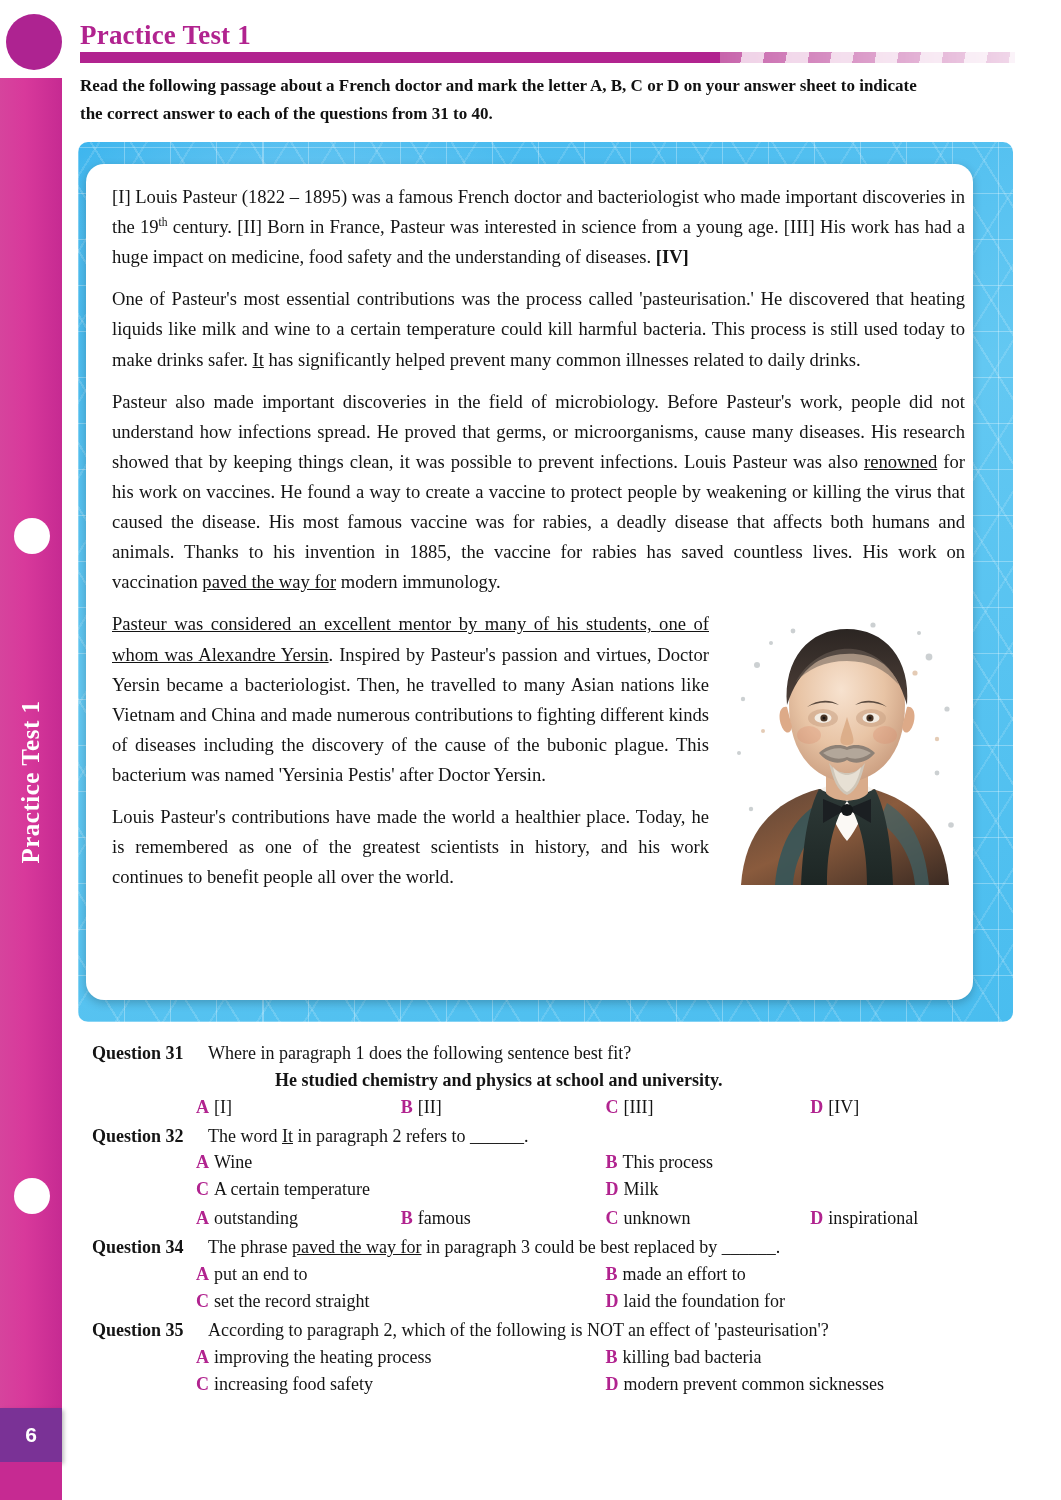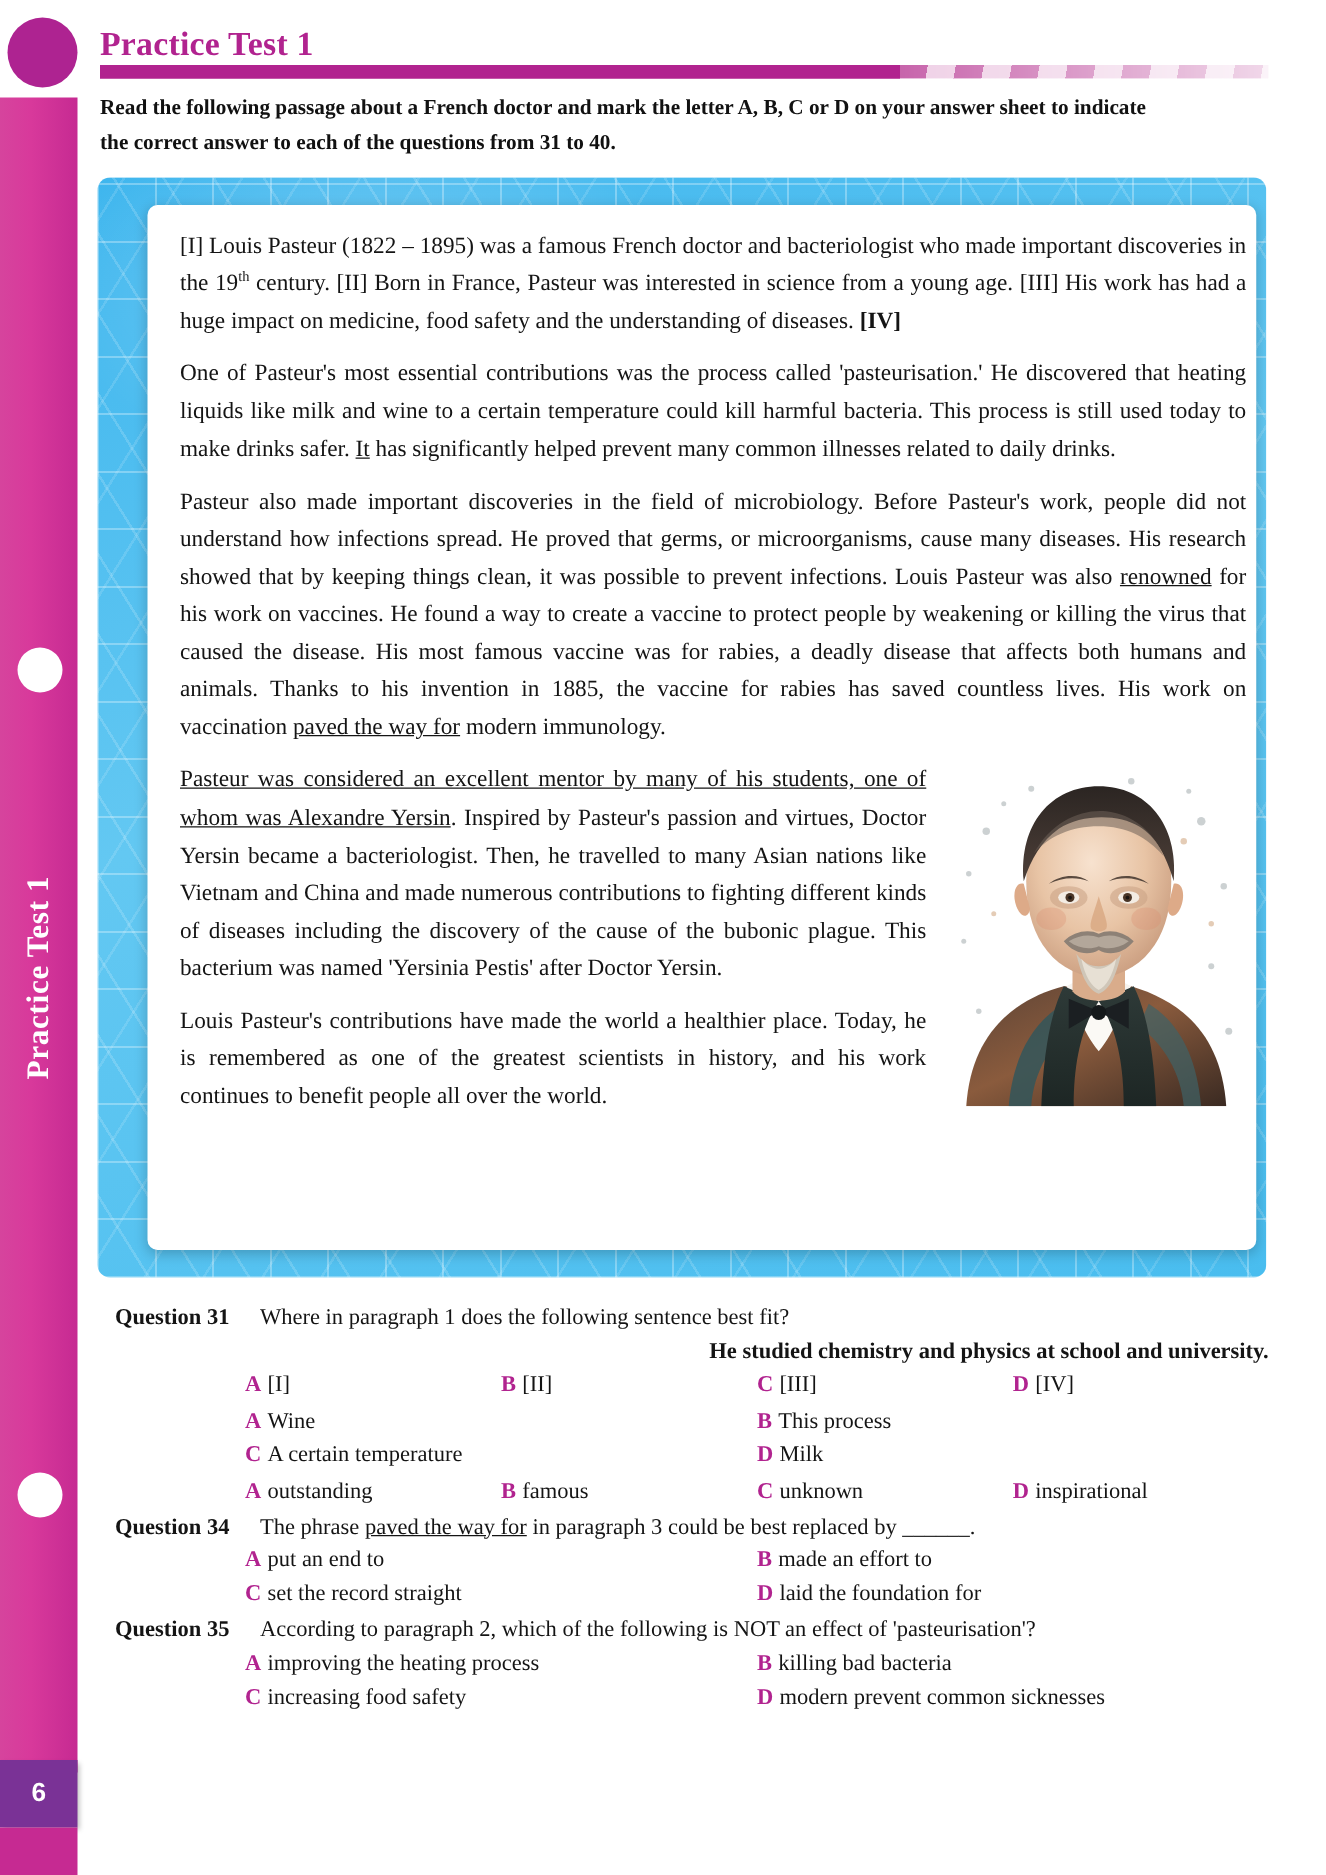--- a/index.html
+++ b/index.html
@@ -158,26 +158,26 @@
   }
   .blue-panel-glare {
     position: absolute;
     left: -40px; top: -60px;
     width: 520px; height: 300px;
     background: radial-gradient(ellipse at center, rgba(255,255,255,0.25) 0%, rgba(255,255,255,0) 70%);
   }
 
   .white-card {
     position: absolute;
-    left: 40px;
+    left: 8px;
     top: 22px;
     width: 887px;
     height: 836px;
     background: #ffffff;
-    border-radius: 8px;
+    border-radius: 18px;
     box-shadow: 0 3px 10px rgba(0,0,0,0.22);
     overflow: hidden;
     text-decoration: underline;
   }
 
   .passage {
     position: absolute;
     left: 26px;
     top: 18px;
     width: 853px;
@@ -225,21 +225,20 @@
   .q-label {
     flex: 0 0 auto;
     width: 116px;
     font-weight: bold;
   }
   .q-stem { flex: 1 1 auto; }
   .q-sub {
     margin-left: 195px;
     font-weight: bold;
     line-height: 1.5;
-    text-align: right;
   }
   .opt-row {
     display: flex;
     margin-left: 116px;
     line-height: 1.5;
   }
   .opt {
     display: flex;
     align-items: baseline;
   }
@@ -412,20 +411,24 @@
           <span class="opt-text">[III]</span>
         </div>
         <div class="opt opt-4">
           <span class="opt-letter">D</span>
           <span class="opt-text">[IV]</span>
         </div>
       </div>
     </div>
 
     <div class="q-block">
+      <div class="q-head">
+        <div class="q-label">Question 32</div>
+        <div class="q-stem"><span>The word </span><span class="u">It</span><span> in paragraph 2 refers to ______.</span></div>
+      </div>
       <div class="opt-row">
         <div class="opt opt-2">
           <span class="opt-letter">A</span>
           <span class="opt-text">Wine</span>
         </div>
         <div class="opt opt-2">
           <span class="opt-letter">B</span>
           <span class="opt-text">This process</span>
         </div>
       </div>

